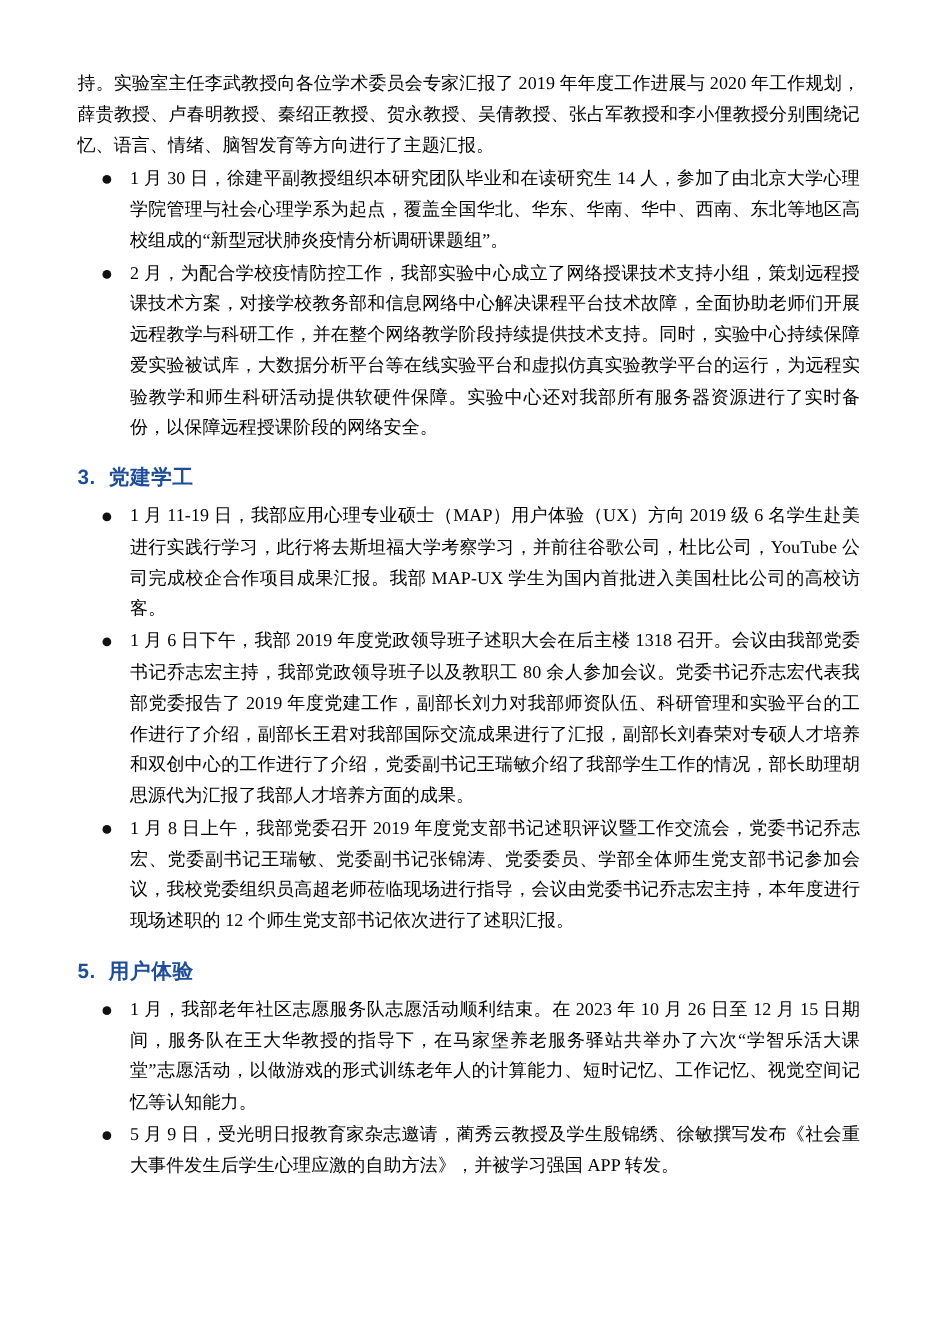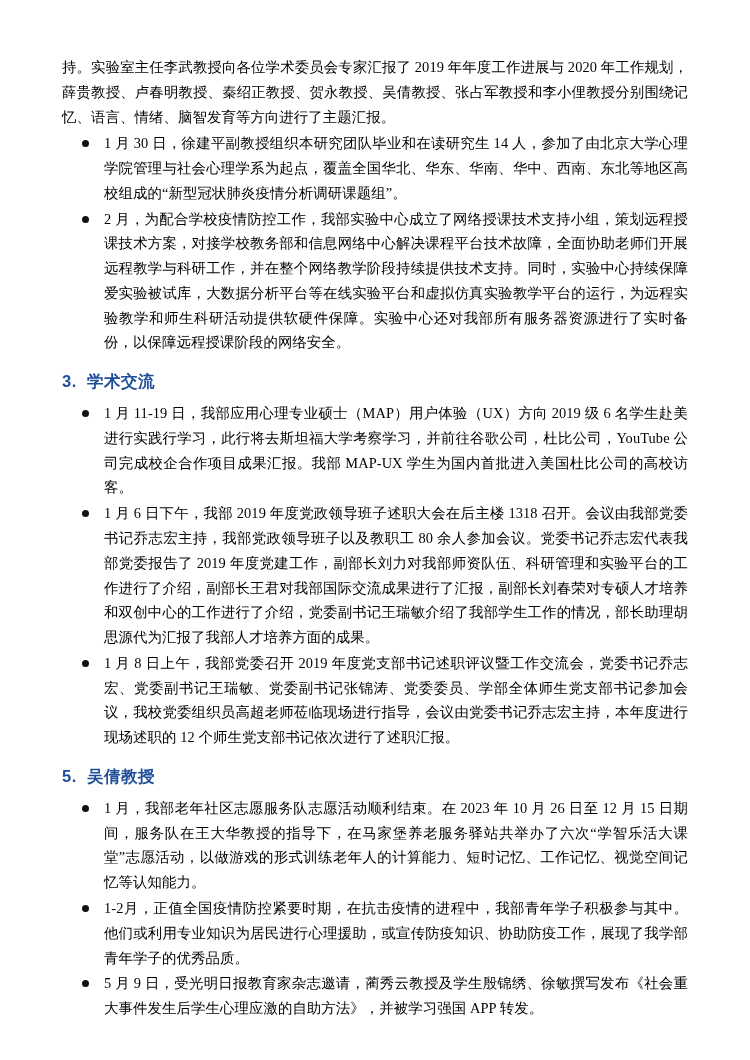--- a/index.html
+++ b/index.html
@@ -88,21 +88,21 @@
       <span>1 月 30 日，徐建平副教授组织本研究团队毕业和在读研究生 14 人，参加了由北京大学心理学院管理与社会心理学系为起点，覆盖全国华北、华东、华南、华中、西南、东北等地区高校组成的“新型冠状肺炎疫情分析调研课题组”。</span>
     </li>
     <li>
       <span class="dot"></span>
       <span>2 月，为配合学校疫情防控工作，我部实验中心成立了网络授课技术支持小组，策划远程授课技术方案，对接学校教务部和信息网络中心解决课程平台技术故障，全面协助老师们开展远程教学与科研工作，并在整个网络教学阶段持续提供技术支持。同时，实验中心持续保障爱实验被试库，大数据分析平台等在线实验平台和虚拟仿真实验教学平台的运行，为远程实验教学和师生科研活动提供软硬件保障。实验中心还对我部所有服务器资源进行了实时备份，以保障远程授课阶段的网络安全。</span>
     </li>
   </ul>
 
   <h2 class="section">
     <span class="num">3.</span>
-    <span>学术交流</span>
+    <span>党建学工</span>
   </h2>
   <ul class="bullets">
     <li>
       <span class="dot"></span>
       <span>1 月 11-19 日，我部应用心理专业硕士（MAP）用户体验（UX）方向 2019 级 6 名学生赴美进行实践行学习，此行将去斯坦福大学考察学习，并前往谷歌公司，杜比公司，YouTube 公司完成校企合作项目成果汇报。我部 MAP-UX 学生为国内首批进入美国杜比公司的高校访客。</span>
     </li>
   </ul>
 
   <ul class="bullets">
     <li>
@@ -110,30 +110,26 @@
       <span>1 月 6 日下午，我部 2019 年度党政领导班子述职大会在后主楼 1318 召开。会议由我部党委书记乔志宏主持，我部党政领导班子以及教职工 80 余人参加会议。党委书记乔志宏代表我部党委报告了 2019 年度党建工作，副部长刘力对我部师资队伍、科研管理和实验平台的工作进行了介绍，副部长王君对我部国际交流成果进行了汇报，副部长刘春荣对专硕人才培养和双创中心的工作进行了介绍，党委副书记王瑞敏介绍了我部学生工作的情况，部长助理胡思源代为汇报了我部人才培养方面的成果。</span>
     </li>
     <li>
       <span class="dot"></span>
       <span>1 月 8 日上午，我部党委召开 2019 年度党支部书记述职评议暨工作交流会，党委书记乔志宏、党委副书记王瑞敏、党委副书记张锦涛、党委委员、学部全体师生党支部书记参加会议，我校党委组织员高超老师莅临现场进行指导，会议由党委书记乔志宏主持，本年度进行现场述职的 12 个师生党支部书记依次进行了述职汇报。</span>
     </li>
   </ul>
 
   <h2 class="section">
     <span class="num">5.</span>
-    <span>吴倩教授</span>
+    <span>用户体验</span>
   </h2>
   <ul class="bullets">
     <li>
       <span class="dot"></span>
       <span>1 月，我部老年社区志愿服务队志愿活动顺利结束。在 2023 年 10 月 26 日至 12 月 15 日期间，服务队在王大华教授的指导下，在马家堡养老服务驿站共举办了六次“学智乐活大课堂”志愿活动，以做游戏的形式训练老年人的计算能力、短时记忆、工作记忆、视觉空间记忆等认知能力。</span>
-    </li>
-    <li>
-      <span class="dot"></span>
-      <span>1-2月，正值全国疫情防控紧要时期，在抗击疫情的进程中，我部青年学子积极参与其中。他们或利用专业知识为居民进行心理援助，或宣传防疫知识、协助防疫工作，展现了我学部青年学子的优秀品质。</span>
     </li>
     <li>
       <span class="dot"></span>
       <span>5 月 9 日，受光明日报教育家杂志邀请，蔺秀云教授及学生殷锦绣、徐敏撰写发布《社会重大事件发生后学生心理应激的自助方法》，并被学习强国 APP 转发。</span>
     </li>
   </ul>
 
 </div>
 
 </body></html>

